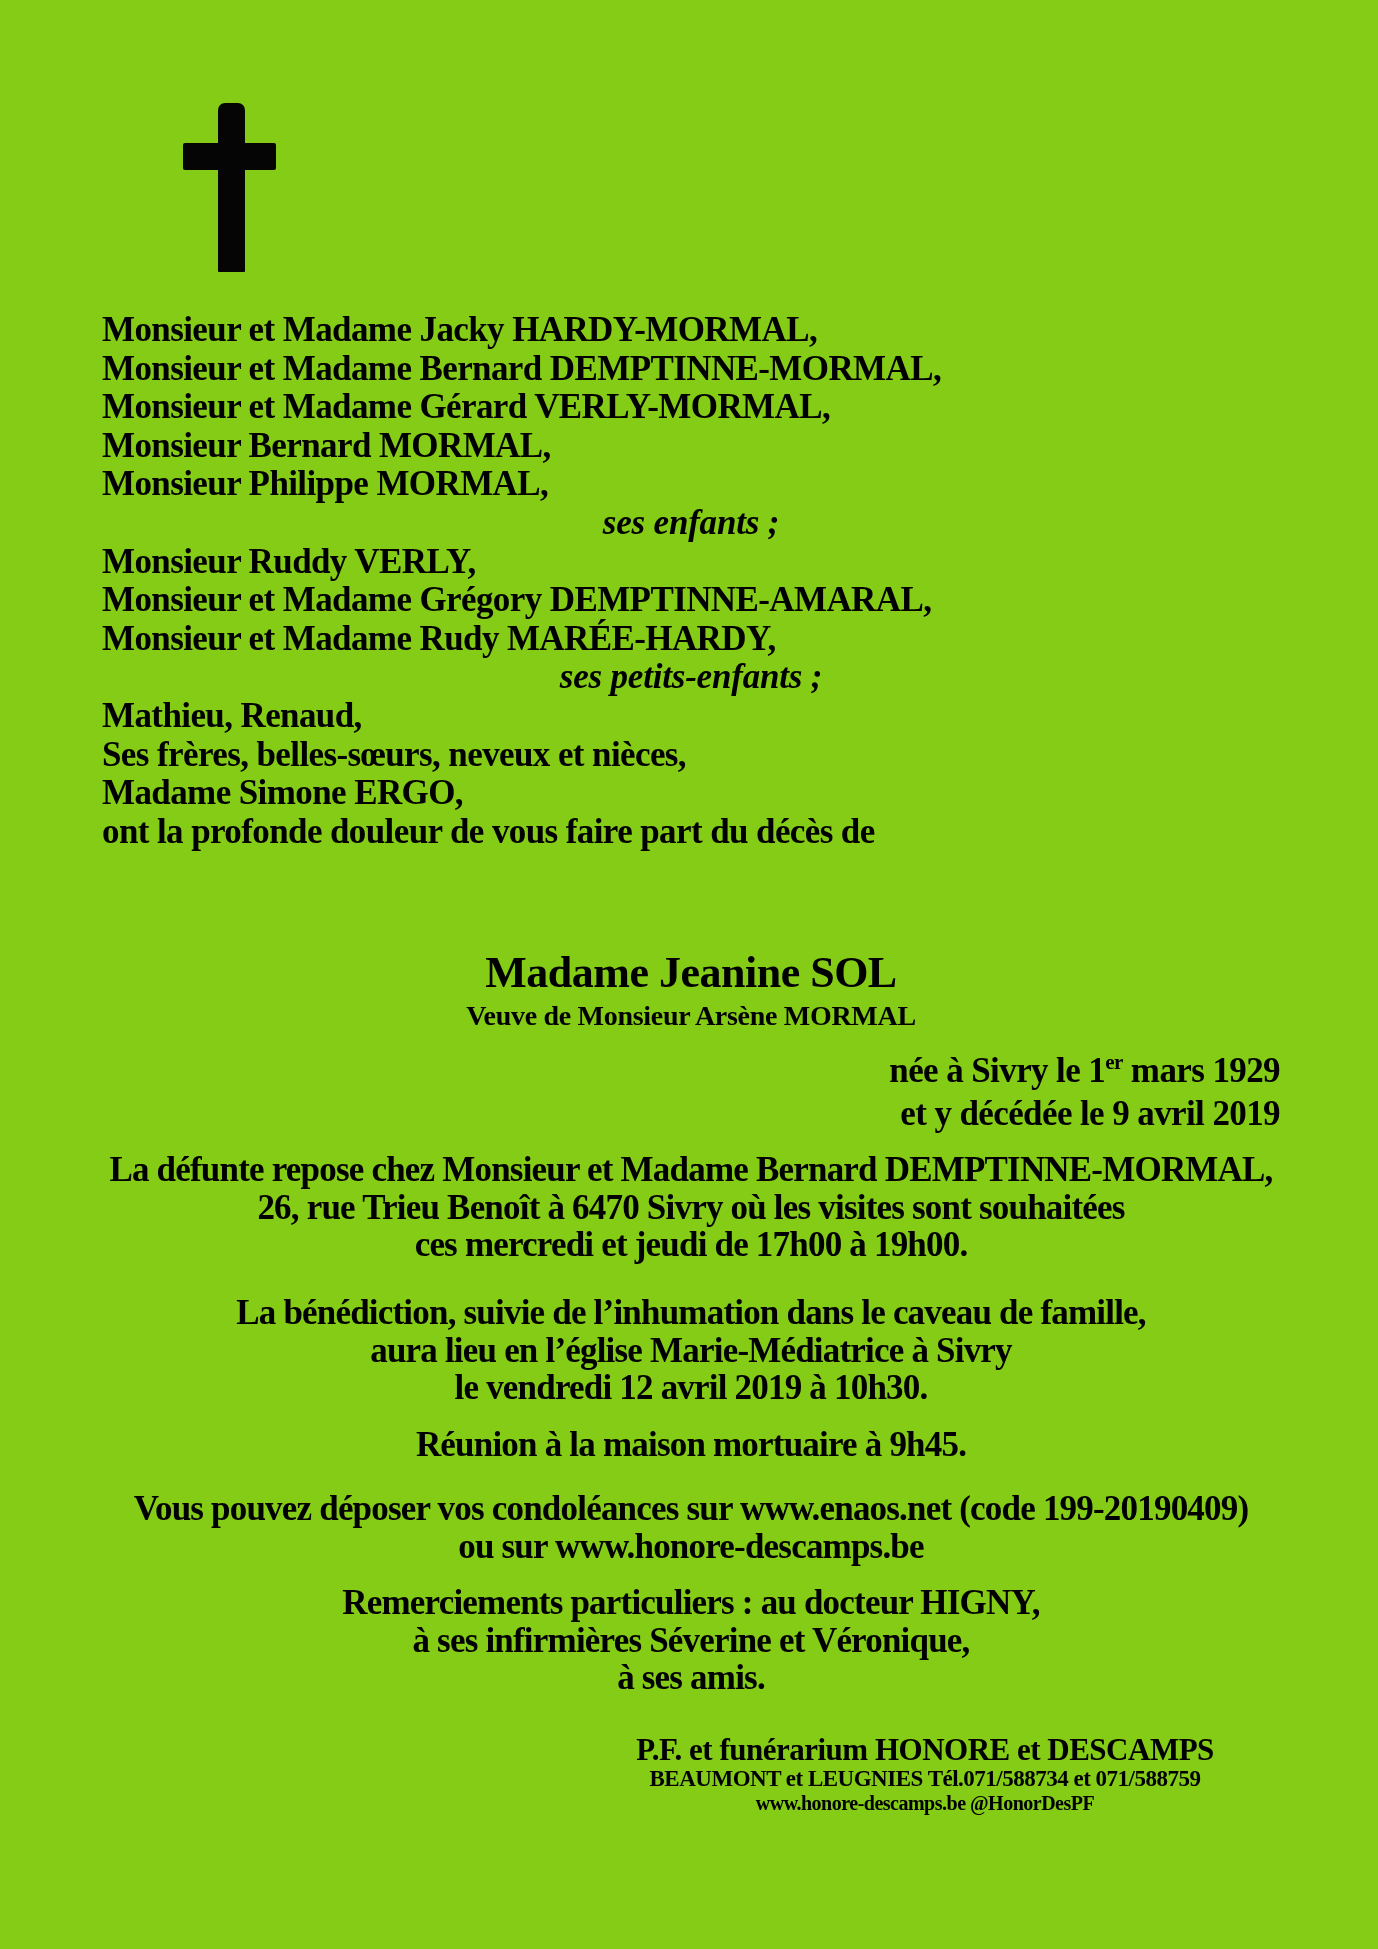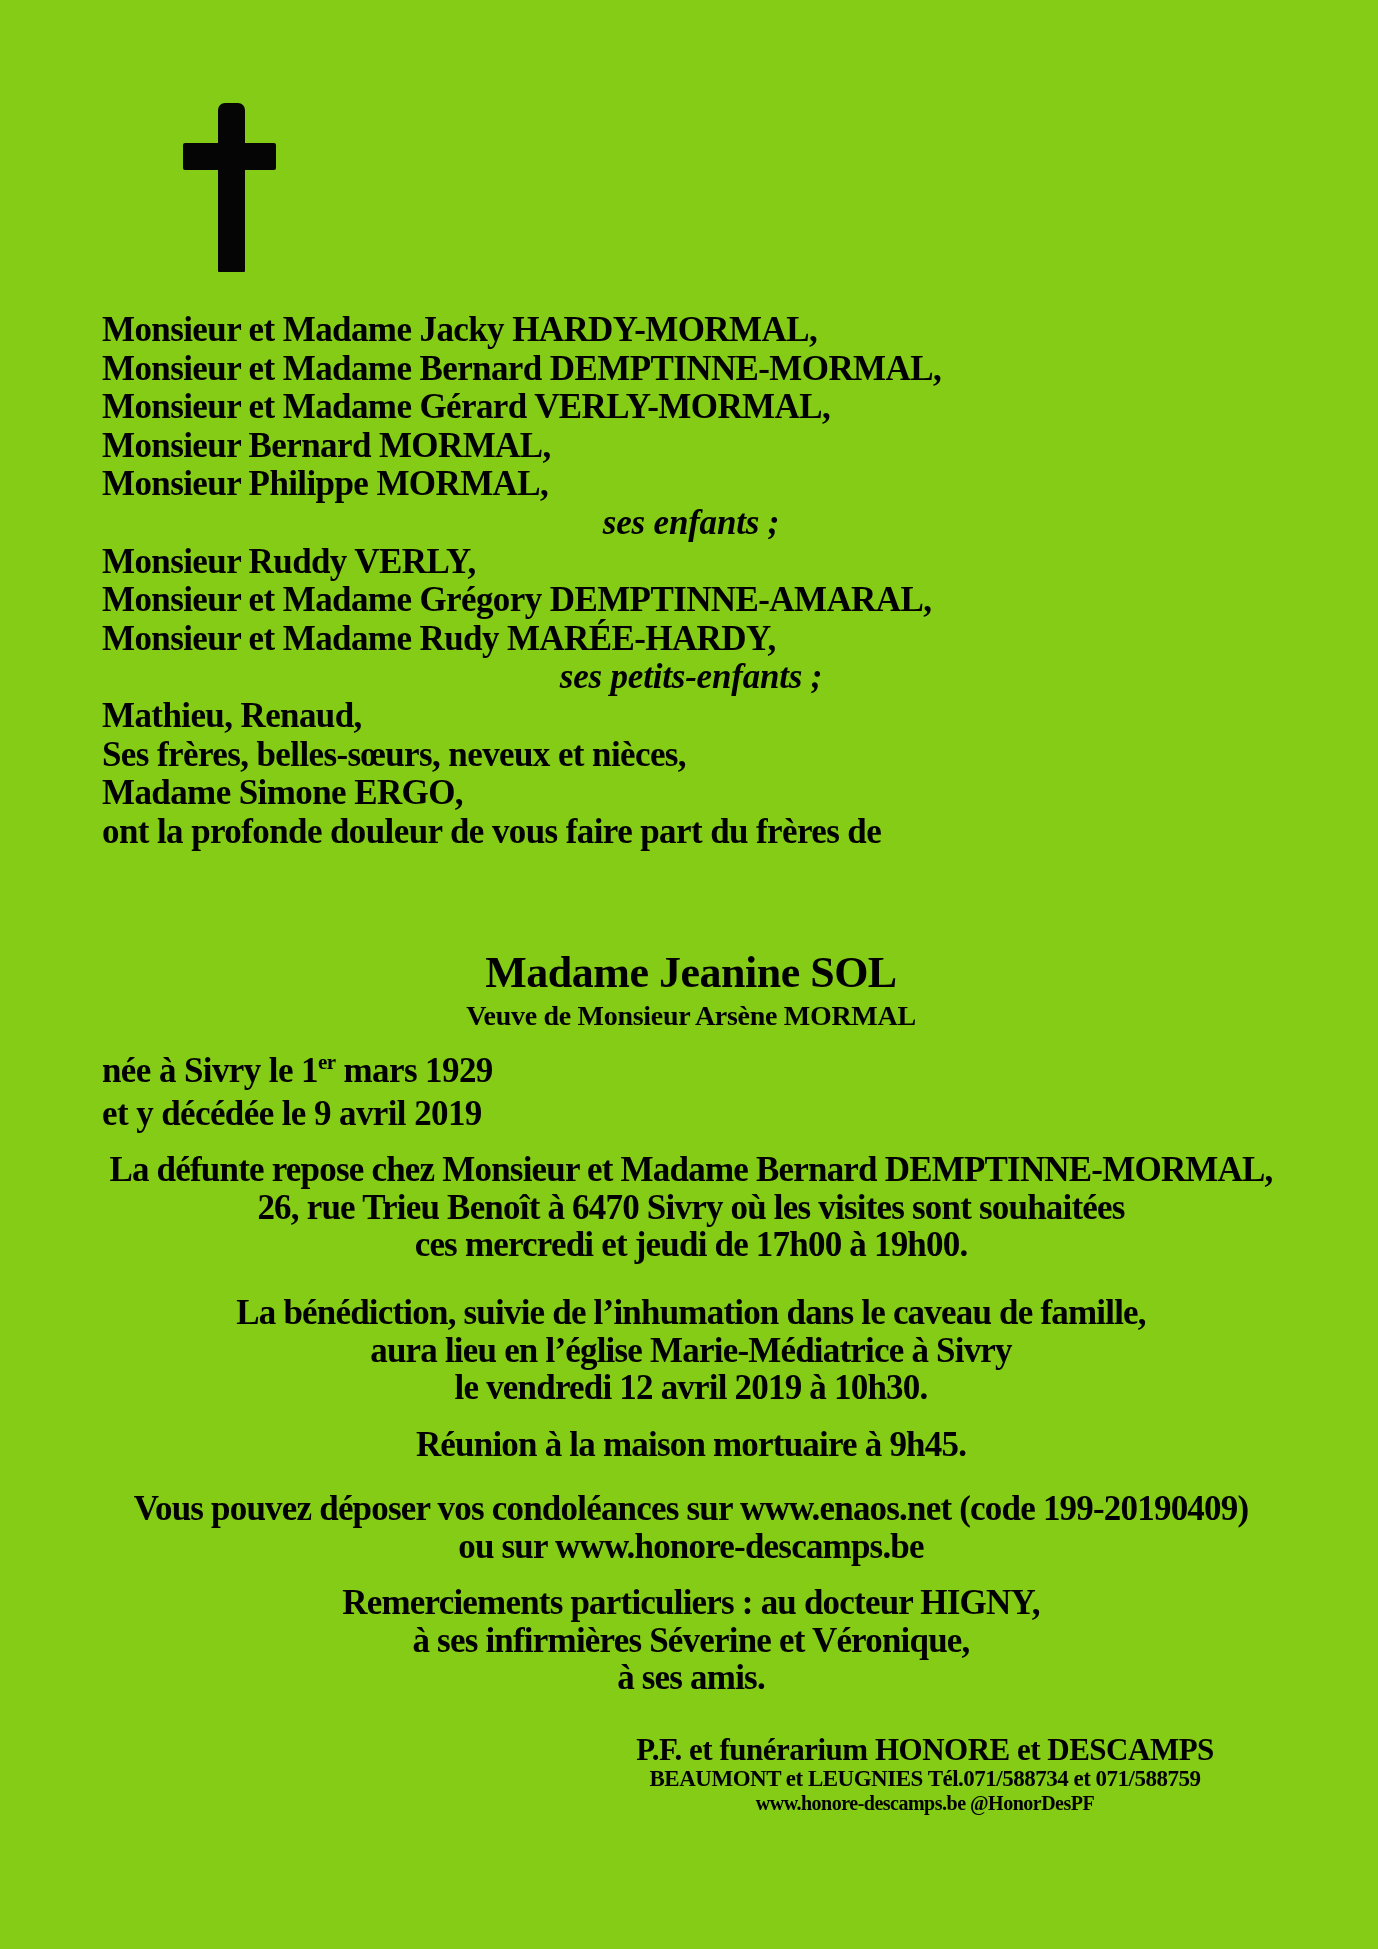--- a/index.html
+++ b/index.html
@@ -35,21 +35,21 @@
   .title {
     position:absolute; left:102px; top:946px; width:1178px;
     text-align:center; font-size:44px; line-height:53px; letter-spacing:-0.5px;
   }
   .subtitle {
     position:absolute; left:102px; top:999px; width:1178px;
     text-align:center; font-size:28px; line-height:33px; letter-spacing:-0.3px;
   }
   .birth {
     position:absolute; left:102px; top:1049px; width:1178px;
-    text-align:left; font-size:35px; line-height:43px; letter-spacing:-0.6px;
+    text-align:right; font-size:35px; line-height:43px; letter-spacing:-0.6px;
   }
   .birth sup { font-size:60%; line-height:0; }
   .para {
     position:absolute; left:102px; width:1178px;
     text-align:center; font-size:35px; line-height:37.6px; letter-spacing:-0.8px;
   }
   .p-repose        { top:1151px; }
   .p-benediction   { top:1294px; }
   .p-reunion       { top:1426px; }
   .p-condoleances  { top:1490px;text-align:center; }
@@ -81,21 +81,21 @@
     <div>Monsieur Bernard MORMAL,</div>
     <div>Monsieur Philippe MORMAL,</div>
     <div class="right">ses enfants ;</div>
     <div>Monsieur Ruddy VERLY,</div>
     <div>Monsieur et Madame Grégory DEMPTINNE-AMARAL,</div>
     <div>Monsieur et Madame Rudy MARÉE-HARDY,</div>
     <div class="right">ses petits-enfants ;</div>
     <div>Mathieu, Renaud,</div>
     <div>Ses frères, belles-sœurs, neveux et nièces,</div>
     <div>Madame Simone ERGO,</div>
-    <div>ont la profonde douleur de vous faire part du frères de</div>
+    <div>ont la profonde douleur de vous faire part du décès de</div>
   </div>
 
   <div class="title">Madame Jeanine SOL</div>
   <div class="subtitle">Veuve de Monsieur Arsène MORMAL</div>
 
   <div class="birth">
     <div><span>née à Sivry le 1</span><sup>er</sup><span> mars 1929</span></div>
     <div>et y décédée le 9 avril 2019</div>
   </div>
 

